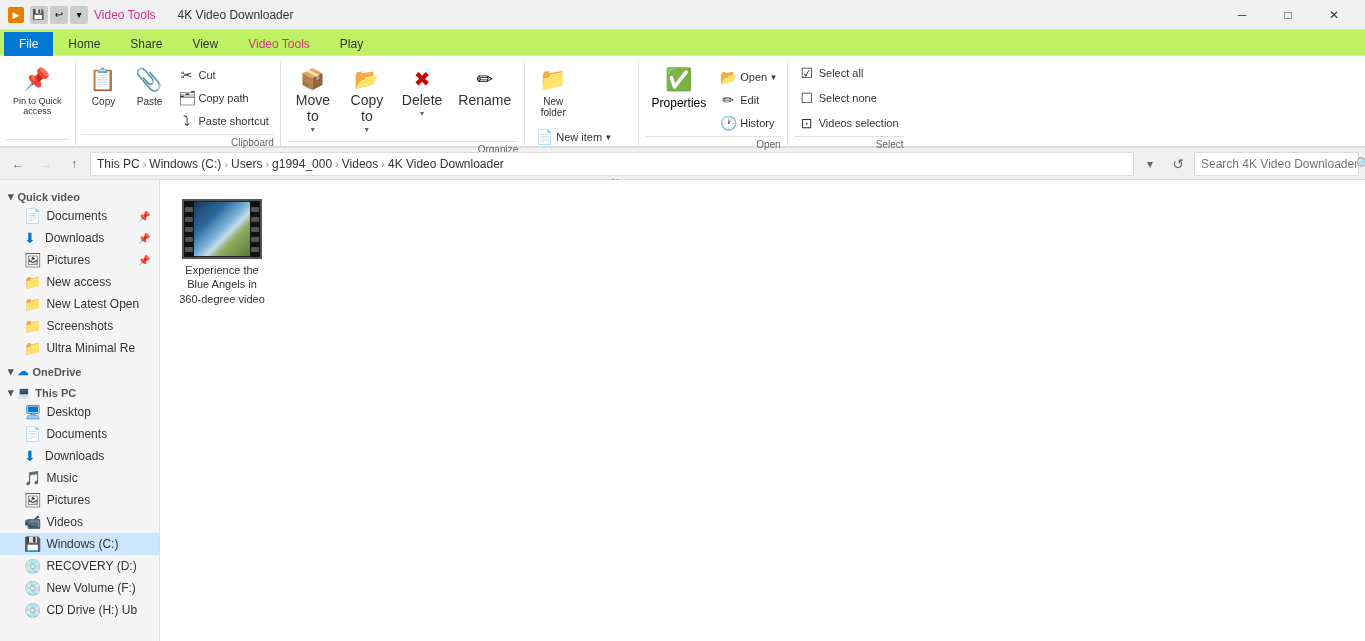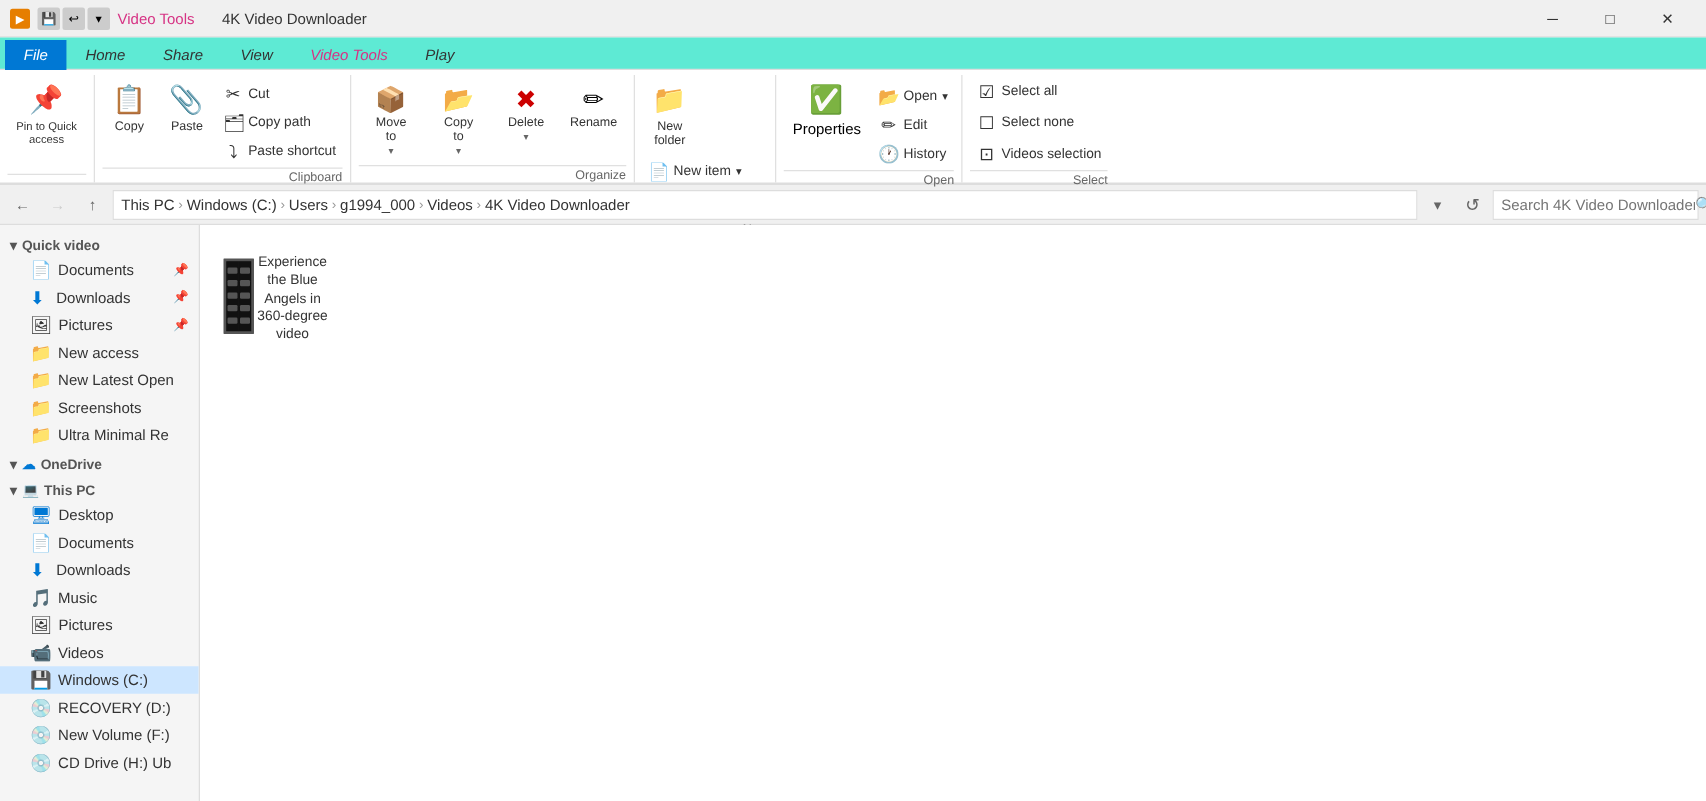--- a/index.html
+++ b/index.html
@@ -15,22 +15,22 @@
     .title-icon { width: 16px; height: 16px; background: #e67e00; border-radius: 2px; display: flex; align-items: center; justify-content: center; color: white; font-size: 9px; }
     .quick-access-icons { display: flex; gap: 2px; }
     .qa-icon { width: 18px; height: 18px; background: #ccc; border-radius: 2px; display: flex; align-items: center; justify-content: center; font-size: 10px; cursor: pointer; }
     .app-title { font-size: 12px; color: #333; margin-left: 8px; }
     .highlighted-title { color: #d63384; font-size: 12px; margin-right: 8px; }
     #title-bar-right { display: flex; gap: 0; }
     .window-btn { width: 46px; height: 30px; display: flex; align-items: center; justify-content: center; cursor: pointer; font-size: 12px; color: #333; }
 
     
     #ribbon-tabs {
-      display: flex; align-items: flex-end; background: #5eead4;
-      border-bottom: 1px solid #ddd; height: 26px; padding: 0 4px; font-style: italic;
+      display: flex; align-items: flex-end; background: #bef264;
+      border-bottom: 1px solid #ddd; height: 26px; padding: 0 4px;
     }
     .ribbon-tab {
       padding: 4px 14px; cursor: pointer; font-size: 12px; color: #333;
       border: 1px solid transparent; border-bottom: none; background: transparent;
     }
     .ribbon-tab.active {
       background: #fff; border-color: #ddd; border-bottom: 1px solid #fff;
       margin-bottom: -1px; font-weight: 500; color: #0078d4;
     }
     .ribbon-tab.video-tools { color: #d63384; font-weight: 500; }
@@ -66,21 +66,21 @@
       padding: 2px 4px; border: 1px solid transparent; border-radius: 2px;
       font-size: 11px; color: #333; white-space: nowrap;
     }
     .ribbon-btn-small .icon { font-size: 14px; width: 16px; text-align: center; }
     .ribbon-btn-split {
       display: flex; flex-direction: column; align-items: center;
       cursor: pointer; padding: 4px 6px; min-width: 52px; gap: 1px;
       border: 1px solid transparent; border-radius: 2px;
     }
     .ribbon-btn-split .icon { font-size: 20px; }
-    .ribbon-btn-split .label { font-size: 10px; text-align: center; color: #333; }
+    .ribbon-btn-split .label { font-size: 14px; text-align: center; color: #333; }
     .ribbon-btn-split .arrow { font-size: 8px; color: #666; }
     .properties-btn {
       display: flex; flex-direction: column; align-items: center;
       cursor: pointer; padding: 4px 6px; min-width: 56px; gap: 3px;
       border: 1px solid transparent; border-radius: 2px;
     }
 
     
     #address-bar {
       display: flex; align-items: center; height: 32px; background: #f0f0f0;
@@ -119,21 +119,21 @@
     .sidebar-item.active { background: #cde6ff; }
     .sidebar-item .icon { font-size: 14px; min-width: 16px; }
     .sidebar-item .label { overflow: hidden; text-overflow: ellipsis; }
     .sidebar-pinned { font-size: 10px; color: #0078d4; margin-left: auto; min-width: 10px; }
     .sidebar-section-header { font-size: 11px; color: #555; padding: 6px 8px 2px 8px; font-weight: 600; cursor: pointer; display: flex; align-items: center; gap: 4px; }
     .sidebar-indent { padding-left: 24px; }
 
     
     #content { flex: 1; background: #fff; padding: 12px; overflow: auto; }
     .file-item {
-      display: inline-flex; flex-direction: row; align-items: center;
+      display: inline-flex; flex-direction: column; align-items: center;
       width: 100px; cursor: pointer; padding: 6px;
       border: 1px solid transparent; border-radius: 2px; vertical-align: top;
     }
     .file-thumbnail {
       width: 80px; height: 60px; background: #222;
       border: 2px solid #555; position: relative; overflow: hidden;
       display: flex; align-items: center; justify-content: center;
     }
     .film-strip-left, .film-strip-right {
       position: absolute; top: 0; bottom: 0; width: 10px;

